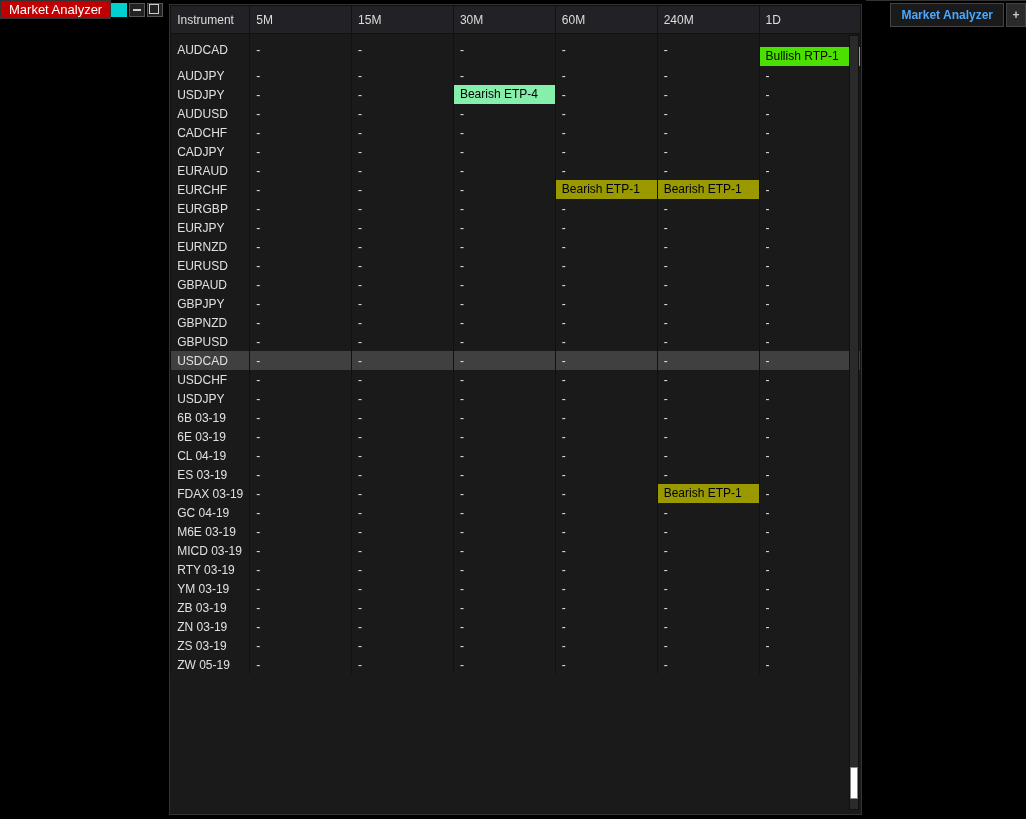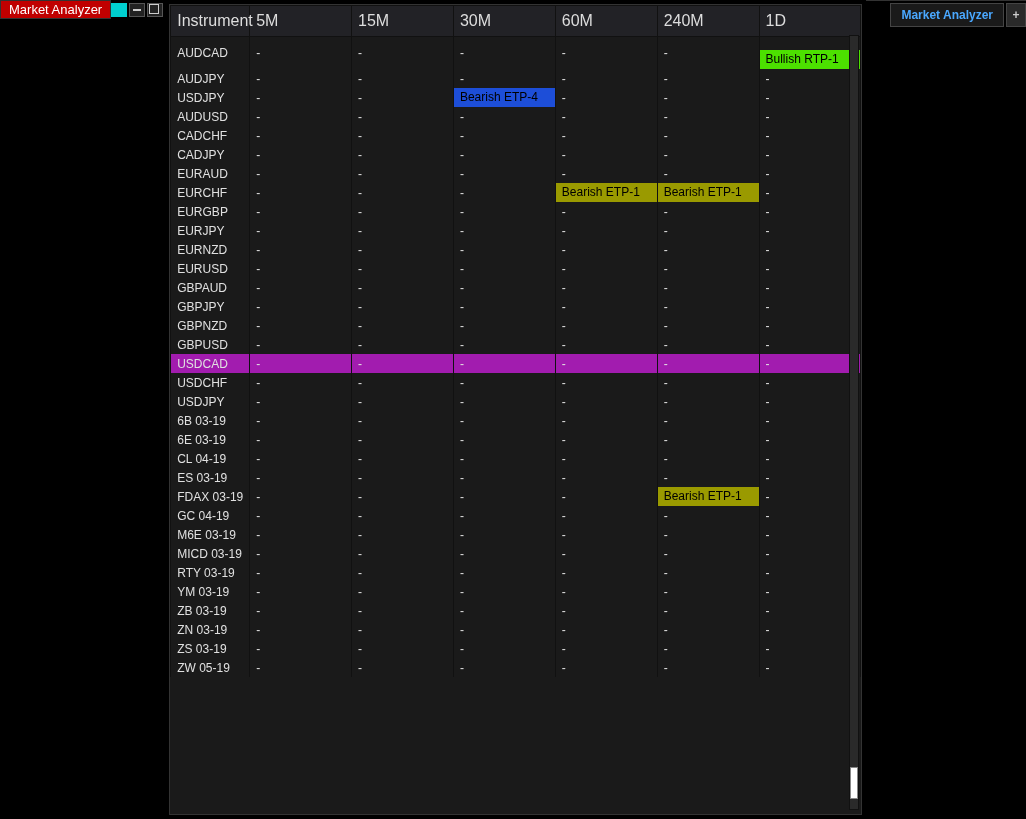--- a/index.html
+++ b/index.html
@@ -74,48 +74,48 @@
   .grid {
     width: 100%;
     border-collapse: collapse;
     table-layout: fixed;
   }
   .grid th {
     background: #222226;
     color: #ddd;
     text-align: left;
     font-weight: normal;
-    font-size: 16px;
+    font-size: 12px;
     padding: 6px 6px;
     border: 1px solid #111;
     height: 28px;
   }
   .grid td {
     color: #e0e0e0;
     font-size: 12px;
     padding: 2px 6px;
     border-left: 1px solid #111;
     border-right: 1px solid #111;
     height: 19px;
     white-space: nowrap;
     overflow: hidden;
   }
   .grid tr.highlight td {
-    background: #a21caf;
+    background: #404040;
   }
   .cell-signal {
     color: #000;
     padding: 2px 4px;
     display: block;
     margin: -2px -6px;
     height: 19px;
     line-height: 15px;
     padding-left: 6px;
   }
-  .sig-magenta { background: #1d4ed8; color:#000;}
+  .sig-magenta { background: #86efac; color:#000;}
   .sig-olive   { background: #9a9a00; color:#000;}
   .sig-lime    { background: #4ce000; color:#000;margin-top:11px;}
   .col-inst { width: 79px; }
   .col-tf   { width: calc((100% - 79px) / 6); }
   .scrollbar-stub {
     position: absolute;
     right: 2px;
     top: 30px;
     bottom: 4px;
     width: 10px;

